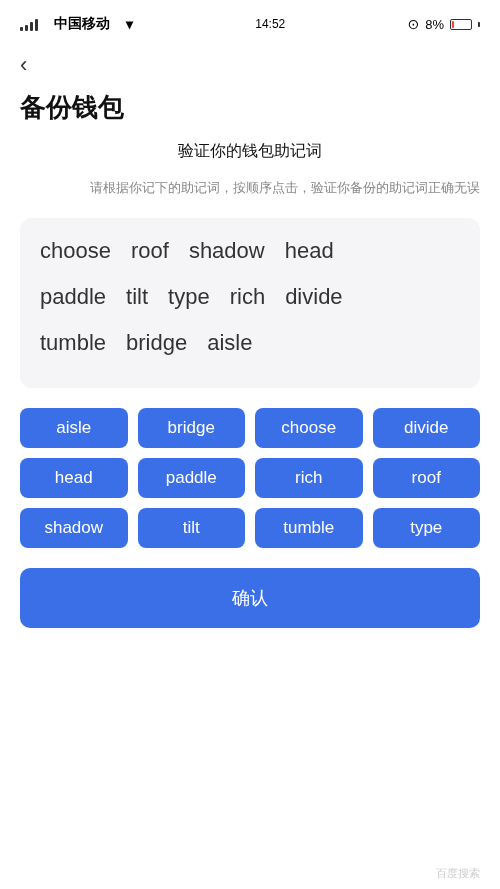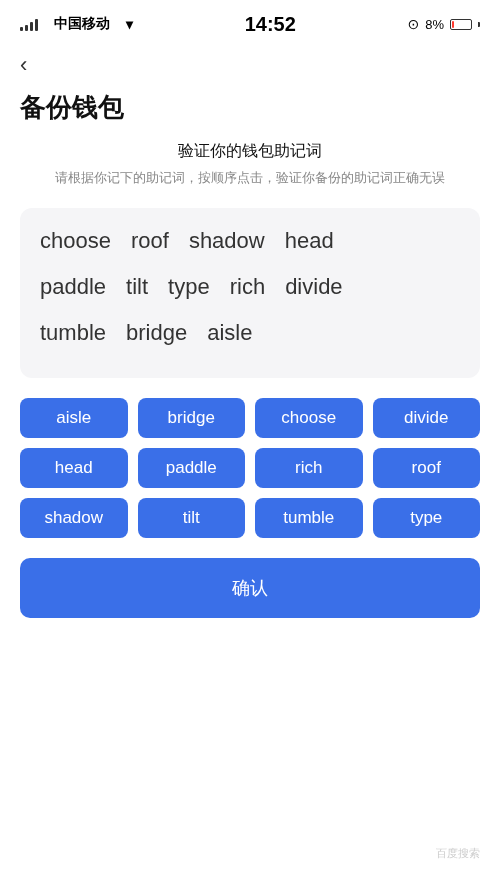--- a/index.html
+++ b/index.html
@@ -21,22 +21,22 @@
       height: 44px;
     }
     .status-left {
       display: flex;
       align-items: center;
       gap: 16px;
       font-size: 14px;
       font-weight: 600;
     }
     .status-center {
-      font-size: 20px;
-      font-weight: 700;
+      font-size: 12px;
+      font-weight: 400;
     }
     .status-right {
       display: flex;
       align-items: center;
       gap: 6px;
       font-size: 13px;
     }
     .battery-body {
       width: 22px;
       height: 11px;
@@ -99,27 +99,27 @@
 
     
     .subtitle-section {
       text-align: center;
       padding: 0 20px 10px 20px;
     }
     .subtitle-main {
       font-size: 16px;
       color: #111;
       font-weight: 500;
-      margin-bottom: 6px;
+      margin-bottom: 16px;
     }
     .subtitle-desc {
       font-size: 13px;
       color: #888;
       line-height: 1.5;
-      text-align: center;
+      text-align: right;
     }
 
     
     .word-box {
       margin: 10px 20px 20px 20px;
       background: #f5f5f7;
       border-radius: 12px;
       padding: 20px 20px;
       min-height: 170px;
     }
@@ -171,21 +171,21 @@
       font-size: 18px;
       font-weight: 500;
       text-align: center;
       cursor: pointer;
       margin-top: 20px;
     }
 
     
     .watermark {
       position: absolute;
-      bottom: 28px;
+      bottom: 8px;
       right: 20px;
       opacity: 0.5;
       font-size: 11px;
       color: #999;
       text-align: right;
     }
   </style>
 </head>
 <body>
 

